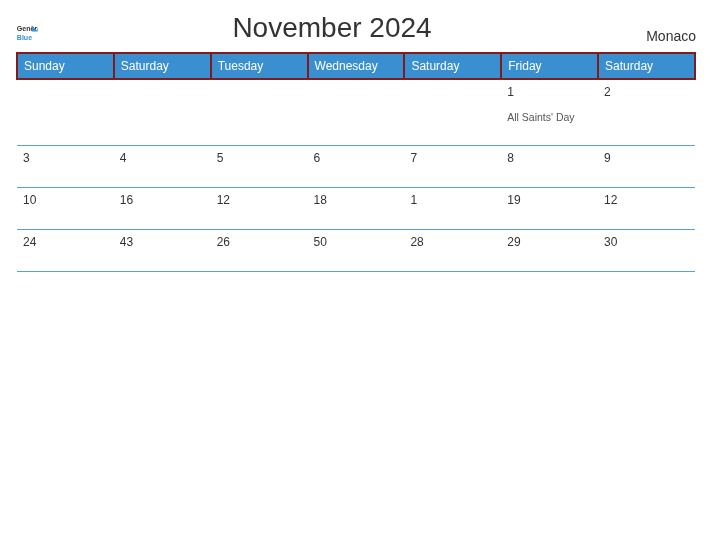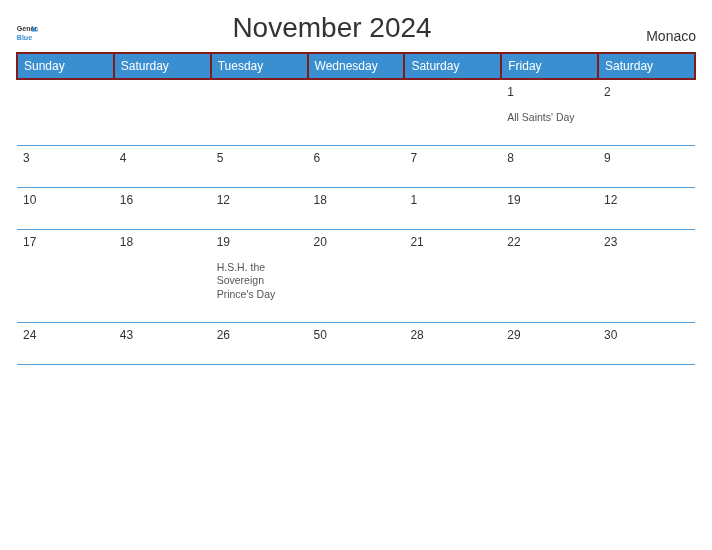--- a/index.html
+++ b/index.html
@@ -173,44 +173,20 @@
           </td>
           <td>
             <span class="day-num">19</span>
           </td>
           <td>
             <span class="day-num">12</span>
           </td>
         </tr>
         <tr>
           <td>
-            <span class="day-num">17</span>
-          </td>
-          <td>
-            <span class="day-num">18</span>
-          </td>
-          <td>
-            <span class="day-num">19</span>
-            <span class="holiday">H.S.H. the Sovereign Prince's Day</span>
-          </td>
-          <td>
-            <span class="day-num">20</span>
-          </td>
-          <td>
-            <span class="day-num">21</span>
-          </td>
-          <td>
-            <span class="day-num">22</span>
-          </td>
-          <td>
-            <span class="day-num">23</span>
-          </td>
-        </tr>
-        <tr>
-          <td>
             <span class="day-num">24</span>
           </td>
           <td>
             <span class="day-num">43</span>
           </td>
           <td>
             <span class="day-num">26</span>
           </td>
           <td>
             <span class="day-num">50</span>

